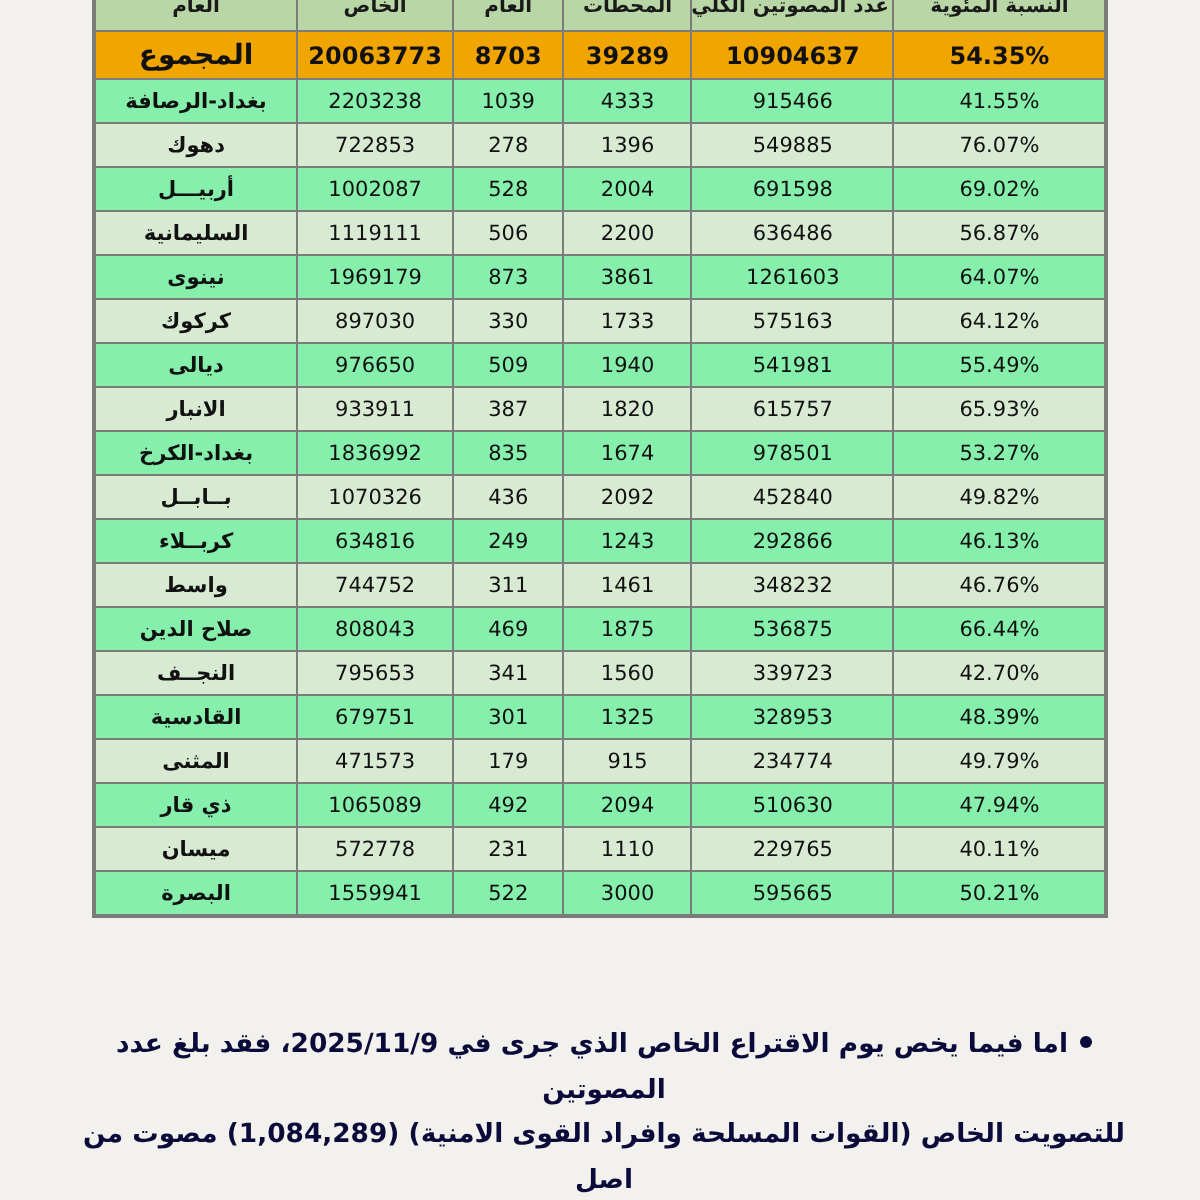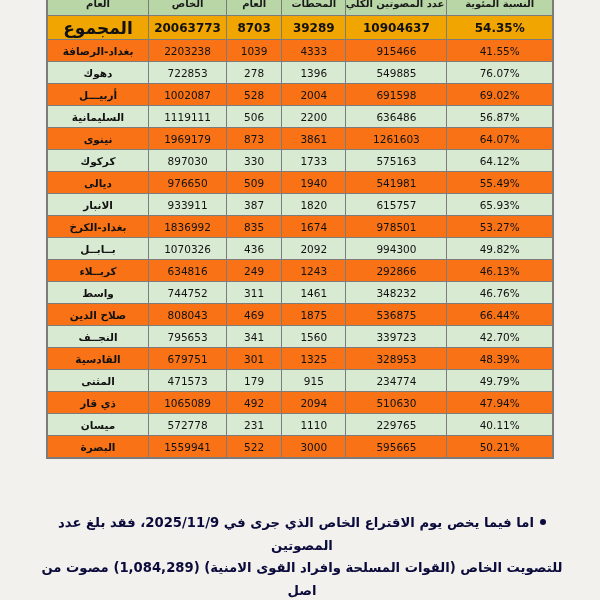--- a/index.html
+++ b/index.html
@@ -56,27 +56,27 @@
     font-weight:bold;
     font-size:12px;
     height:24px;
     color:#111;
   }
   tr.alt td{
     background:#d9ead3;
     margin-top:40px;
   }
   tr.plain td{
-    background:#f97316;
+    background:#86efac;
   }
   td.gov{
     font-weight:bold;
     font-size:10.5px;
   }
-  tr.total td.gov{font-size:17px;}
+  tr.total td.gov{font-size:14px;}
 
   .note{
     position:absolute;
     left:28px;top:512px;width:548px;
     font-size:13.2px;
     line-height:1.72;
     font-weight:bold;
     color:#0b0b3b;
     text-align:center;
     direction:rtl;
@@ -192,21 +192,21 @@
           <tr class="plain">
             <td>53.27%</td>
             <td>978501</td>
             <td>1674</td>
             <td>835</td>
             <td>1836992</td>
             <td class="gov">بغداد-الكرخ</td>
           </tr>
           <tr class="alt">
             <td>49.82%</td>
-            <td>994300</td>
+            <td>452840</td>
             <td>2092</td>
             <td>436</td>
             <td>1070326</td>
             <td class="gov">بــابــل</td>
           </tr>
           <tr class="plain">
             <td>46.13%</td>
             <td>292866</td>
             <td>1243</td>
             <td>249</td>

